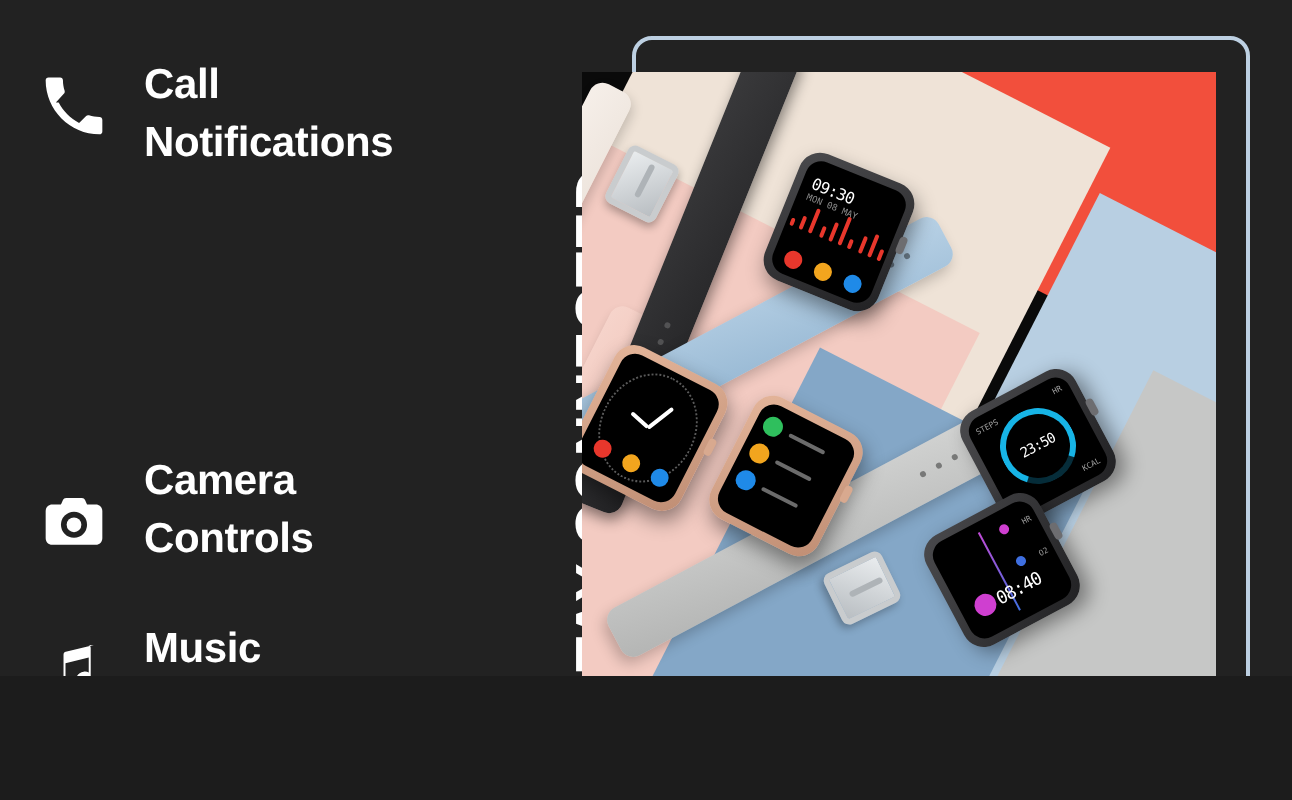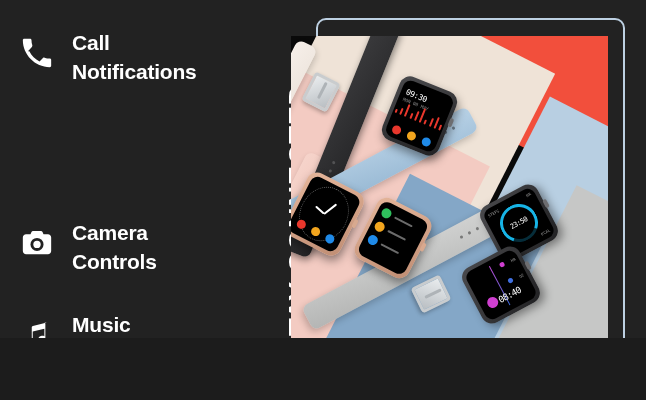--- a/index.html
+++ b/index.html
@@ -35,21 +35,21 @@
   .feature-row {
     position: absolute;
     left: 14px;
     width: 236px;
     height: 66px;
     display: flex;
     align-items: flex-start;
   }
   .feature-row.r0 { top: 28px; }
   .feature-row.r1 { top: 110px; }
-  .feature-row.r2 { top: 218px; }
+  .feature-row.r2 { top: 218px; align-items: flex-end; }
   .feature-row.r3 { top: 310px; }
 
   .feature-icon {
     width: 46px;
     min-width: 46px;
     height: 46px;
     display: flex;
     align-items: center;
     justify-content: center;
     margin-top: 2px;

